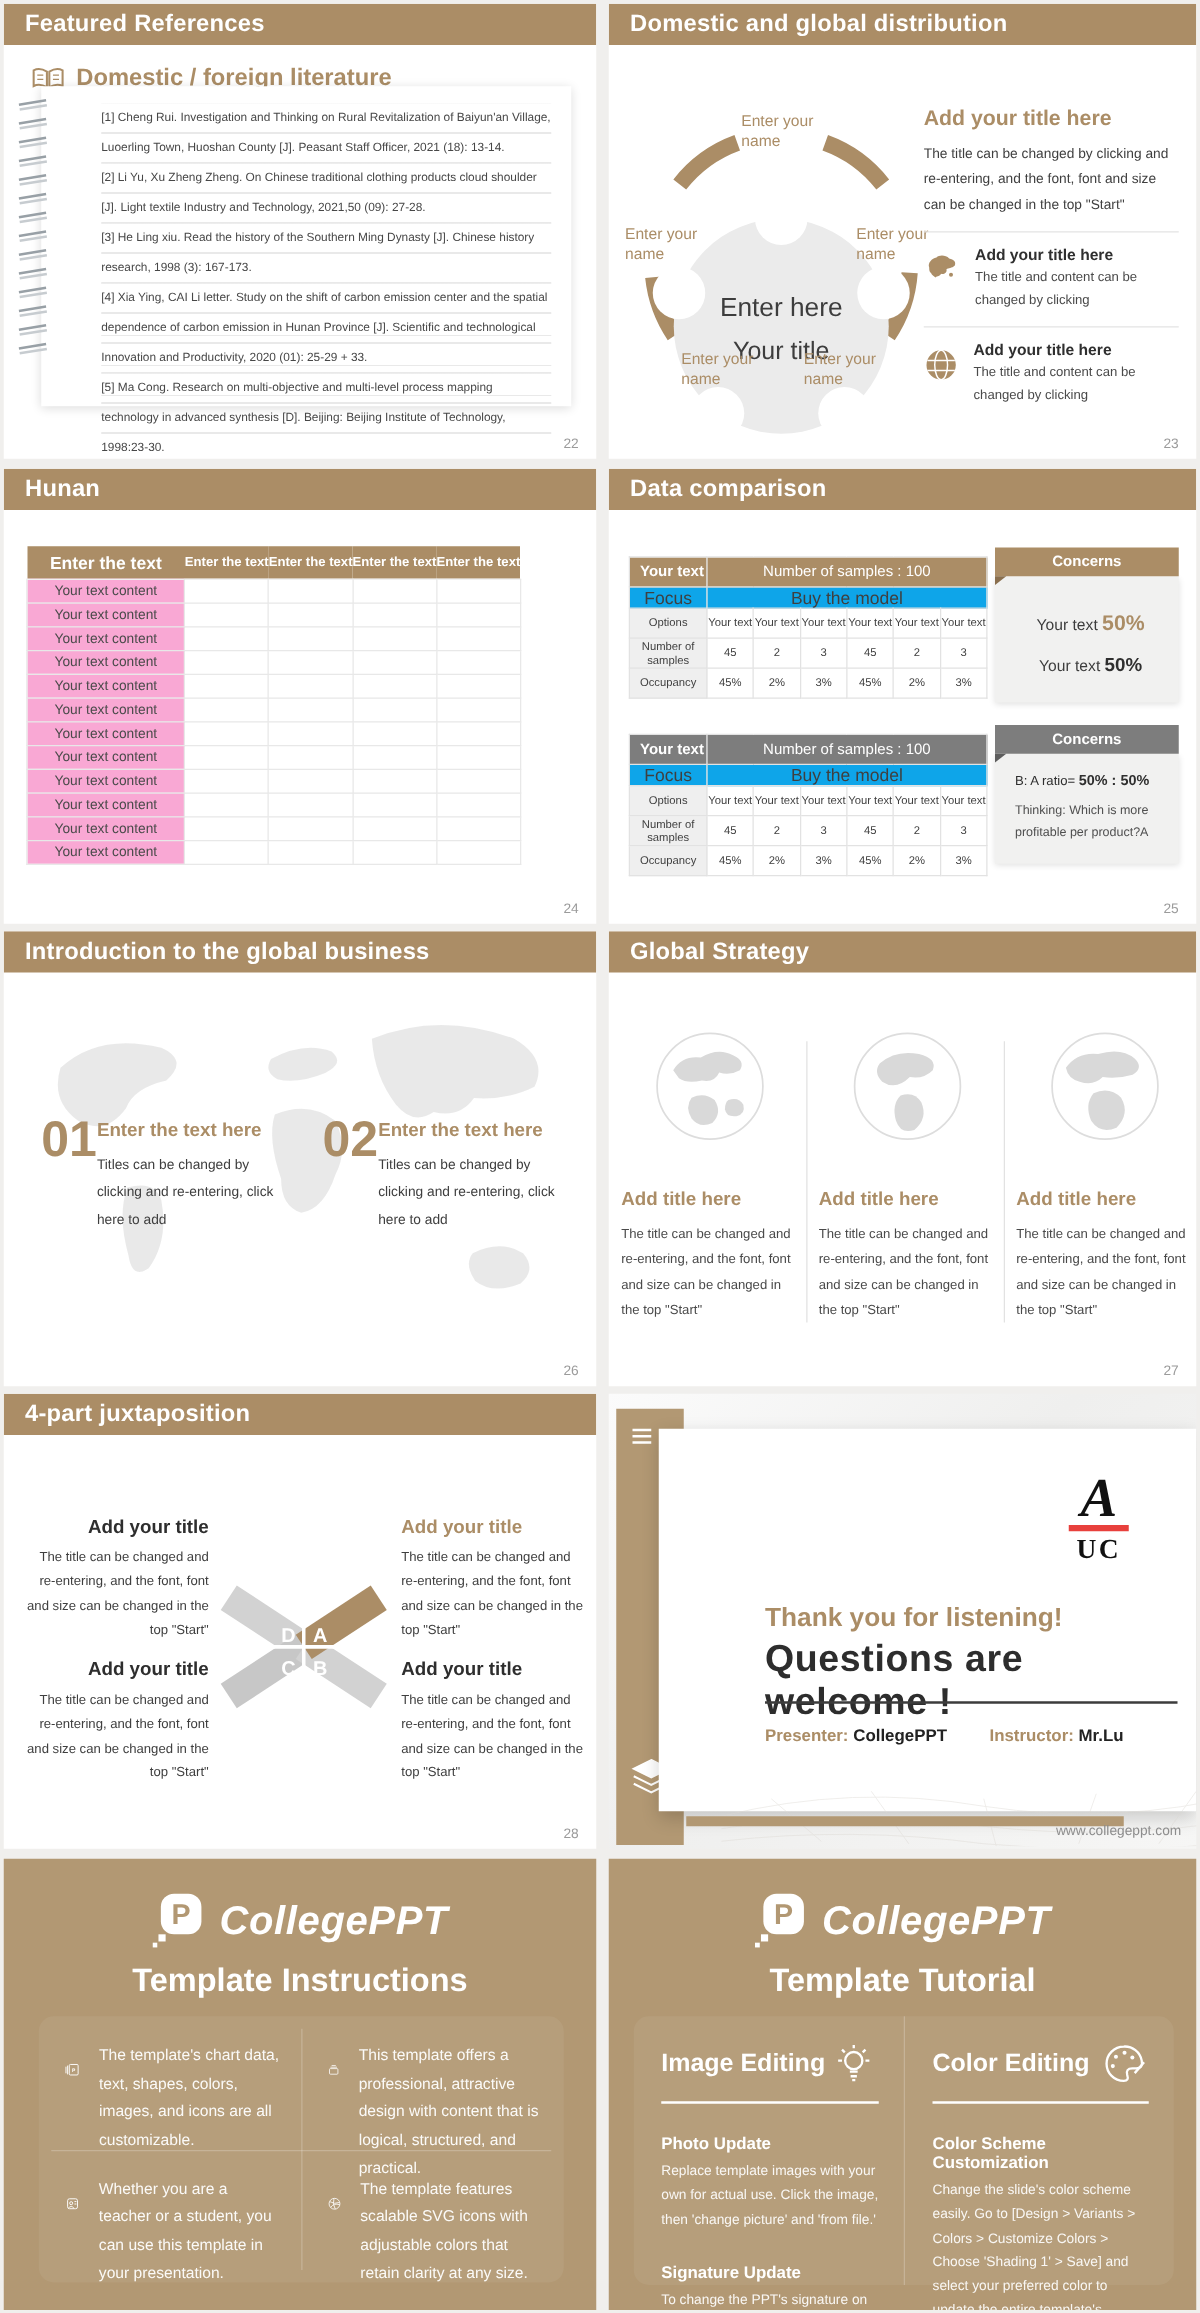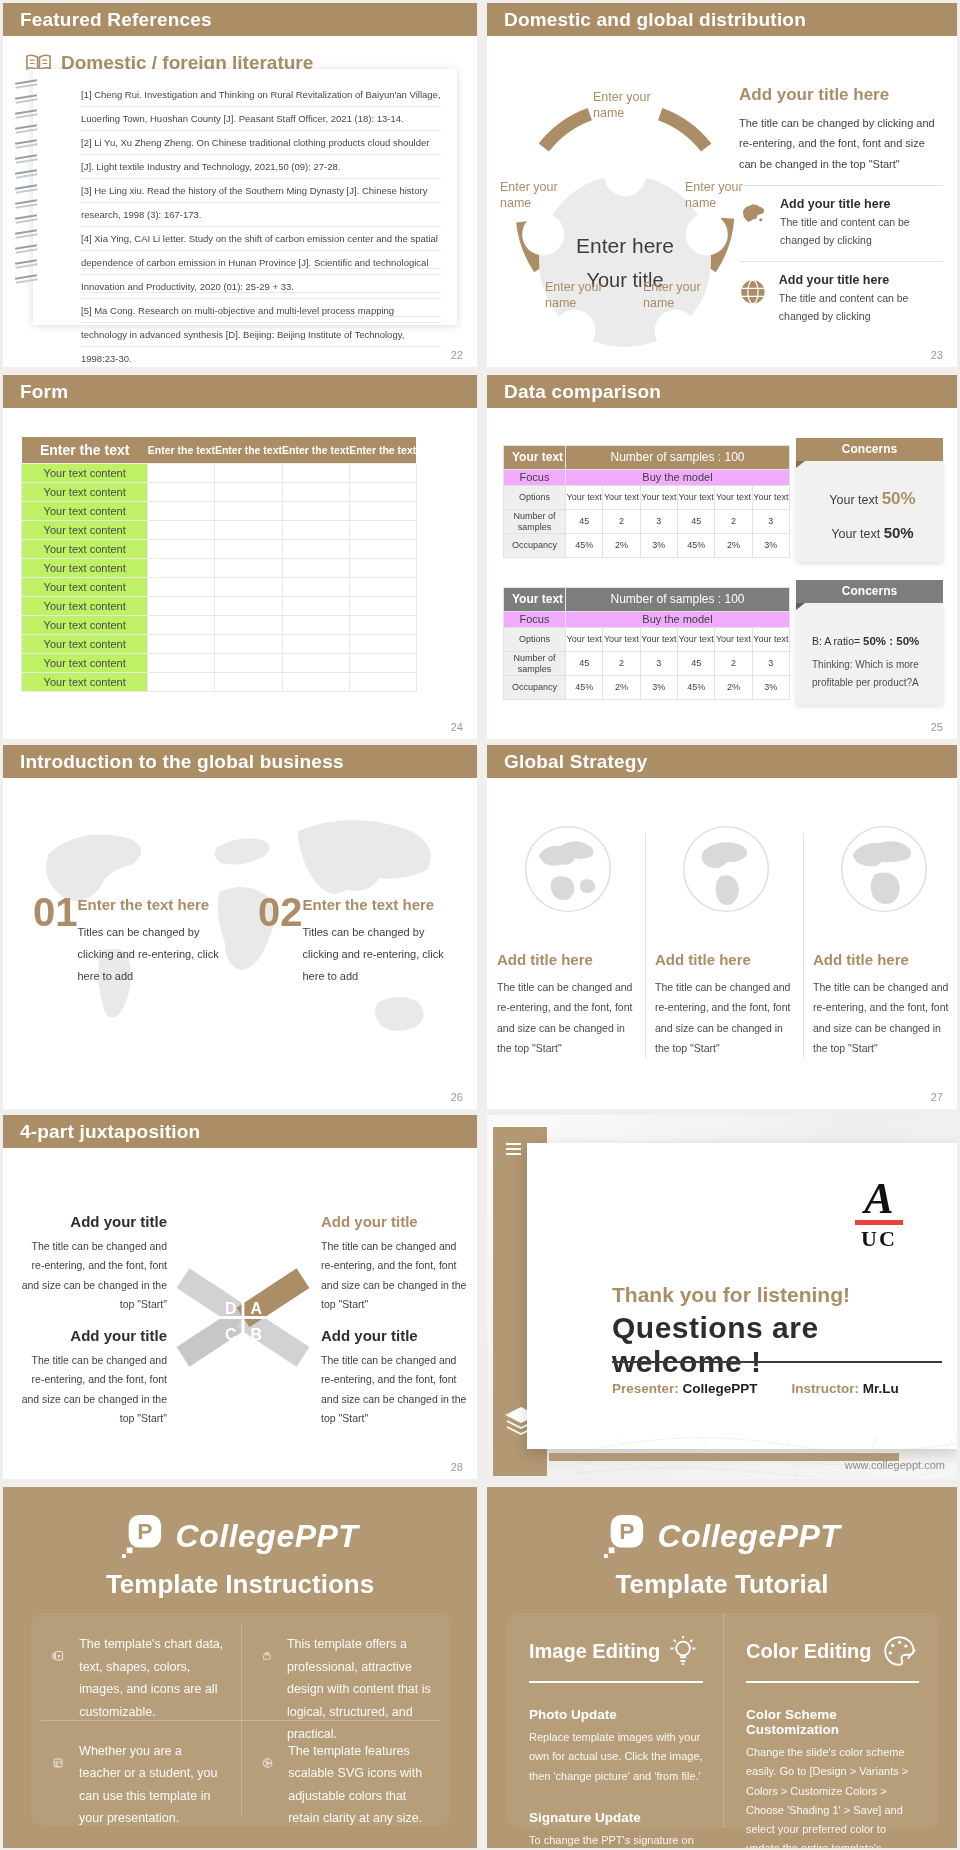--- a/index.html
+++ b/index.html
@@ -31,29 +31,29 @@
 .s23-p{font-size:11px;color:#3f3f3f;line-height:1.85}
 .s23-hr{border:none;border-top:1px solid #e3e3e3;margin:11px 0}
 .s23-item{display:flex;gap:12px;align-items:flex-start}
 .s23-item .txt b{display:block;font-size:12.5px;color:#2f2f2f;margin-bottom:3px}
 .s23-item .txt p{font-size:10.5px;color:#4a4a4a;line-height:1.7}
 
 .formtbl{position:absolute;left:18px;right:18px;top:62px;border-collapse:collapse;table-layout:fixed}
 .formtbl th{background:var(--tan);color:#fff;height:26px;font-size:10.5px}
 .formtbl th:first-child{width:32%;font-size:14px}
 .formtbl td{height:19px;border:1px solid #e8e8e8;font-size:11px;color:#4a4a4a;text-align:center;background:#fff}
-.formtbl td:first-child{background:#bef264}
+.formtbl td:first-child{background:#f9a8d4}
 .formtbl tr td{border-top:1px solid #f0f0f0}
 
 .dc-tbl{position:absolute;left:16px;width:287px;border-collapse:collapse;table-layout:fixed;font-size:9px;color:#3f3f3f}
 .dc-tbl .hd{color:#fff;height:20px;font-size:12px}
 .dc-tbl.t1 .hd td{background:var(--tan)}
 .dc-tbl.t2 .hd td{background:var(--gray-h)}
 .dc-tbl .hd .hl{font-weight:bold;text-align:left;padding-left:8px}
-.dc-tbl .sub td{background:#f0abfc;height:16px;text-align:center;font-size:11px}
+.dc-tbl .sub td{background:#0ea5e9;height:16px;text-align:center;font-size:14px}
 .dc-tbl td{border:1px solid #e2e2e2;text-align:center;height:24px;line-height:1.15}
 .dc-tbl td.lab{background:#efefef;width:62px}
 .concern{position:absolute;left:309px;width:147px}
 .concern .chead{position:relative;height:23px;color:#fff;font-weight:bold;font-size:12px;text-align:center;line-height:23px}
 .concern.c1 .chead{background:var(--tan)}
 .concern.c2 .chead{background:var(--gray-h)}
 .concern .fold{position:absolute;left:0;top:23px;width:0;height:0;border-style:solid;border-width:7px 9px 0 0;}
 .concern.c1 .fold{border-color:var(--tan-dark) transparent transparent transparent}
 .concern.c2 .fold{border-color:var(--gray-h-dark) transparent transparent transparent}
 .concern .cbody{background:#f1f1f0;box-shadow:0 2px 5px rgba(0,0,0,.12);padding:14px 10px 14px 16px}
@@ -220,21 +220,21 @@
         <div class="txt">
           <b>Add your title here</b>
           <p>The title and content can be changed by clicking</p>
         </div>
       </div>
     </div>
     <div class="pageno">23</div>
   </div>
 
   <div class="cell col1 r2">
-    <div class="slide-h">Form</div>
+    <div class="slide-h">Hunan</div>
     <table class="formtbl">
       <tbody>
           <tr>
         <th>Enter the text</th>
         <th>Enter the text</th>
         <th>Enter the text</th>
         <th>Enter the text</th>
         <th>Enter the text</th>
       </tr>
       <tr>
@@ -412,21 +412,21 @@
             <td>3%</td>
             <td>45%</td>
             <td>2%</td>
             <td>3%</td>
           </tr>
     </tbody>
       </table>
     <div class="concern c2" style="top:205px">
       <div class="chead">Concerns</div>
       <div class="fold"></div>
-      <div class="cbody" style="min-height:88px;padding-top:32px">
+      <div class="cbody" style="min-height:88px;padding-top:16px">
         <div class="l1"><span>B: A ratio= </span><b>50% : 50%</b></div>
         <div class="l2">Thinking: Which is more profitable per product?A</div>
       </div>
     </div>
     <div class="pageno">25</div>
   </div>
 
   <div class="cell col1 r3">
     <div class="slide-h">Introduction to the global business</div>
     <svg class="map-bg" viewBox="0 0 470 280">

